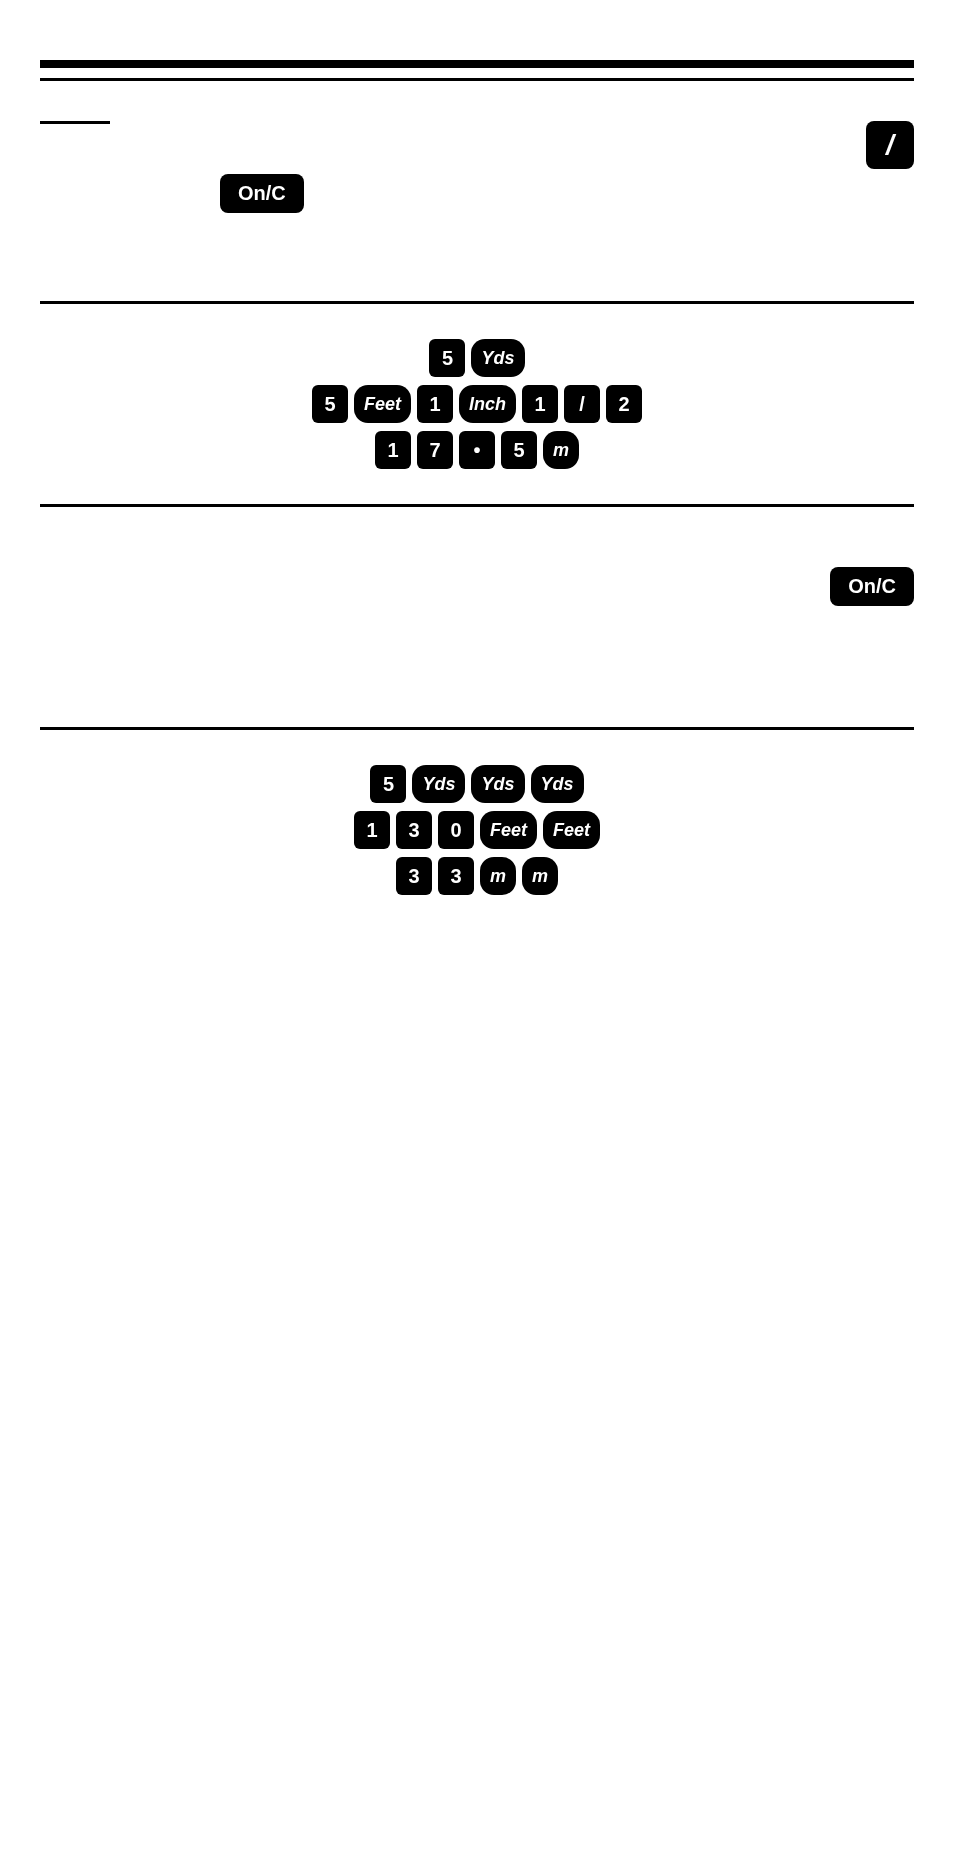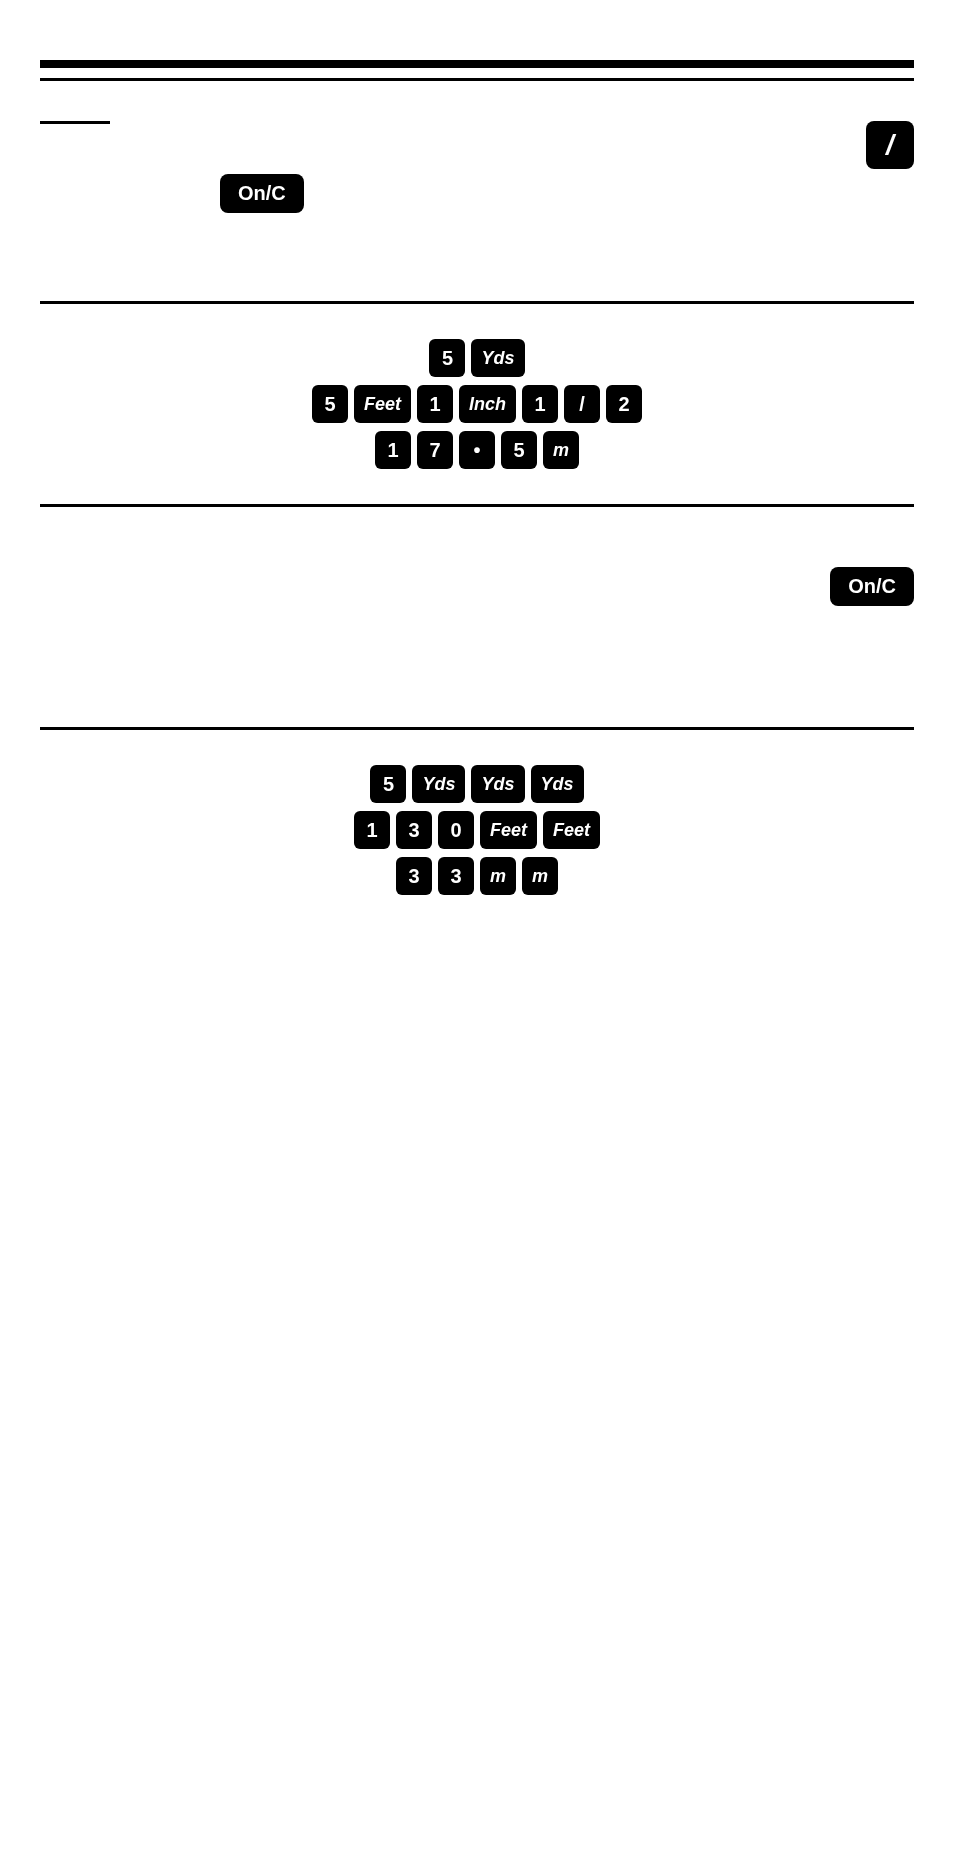--- a/index.html
+++ b/index.html
@@ -122,21 +122,21 @@
     }
 
     .key-badge-label {
       display: inline-flex;
       align-items: center;
       justify-content: center;
       background: #000;
       color: #fff;
       font-size: 18px;
       font-weight: bold;
-      border-radius: 6px;
+      border-radius: 14px;
       padding: 4px 10px;
       height: 38px;
       font-style: italic;
     }
 
     .section-lower {
       padding: 30px 0 20px 0;
       position: relative;
       min-height: 180px;
     }

